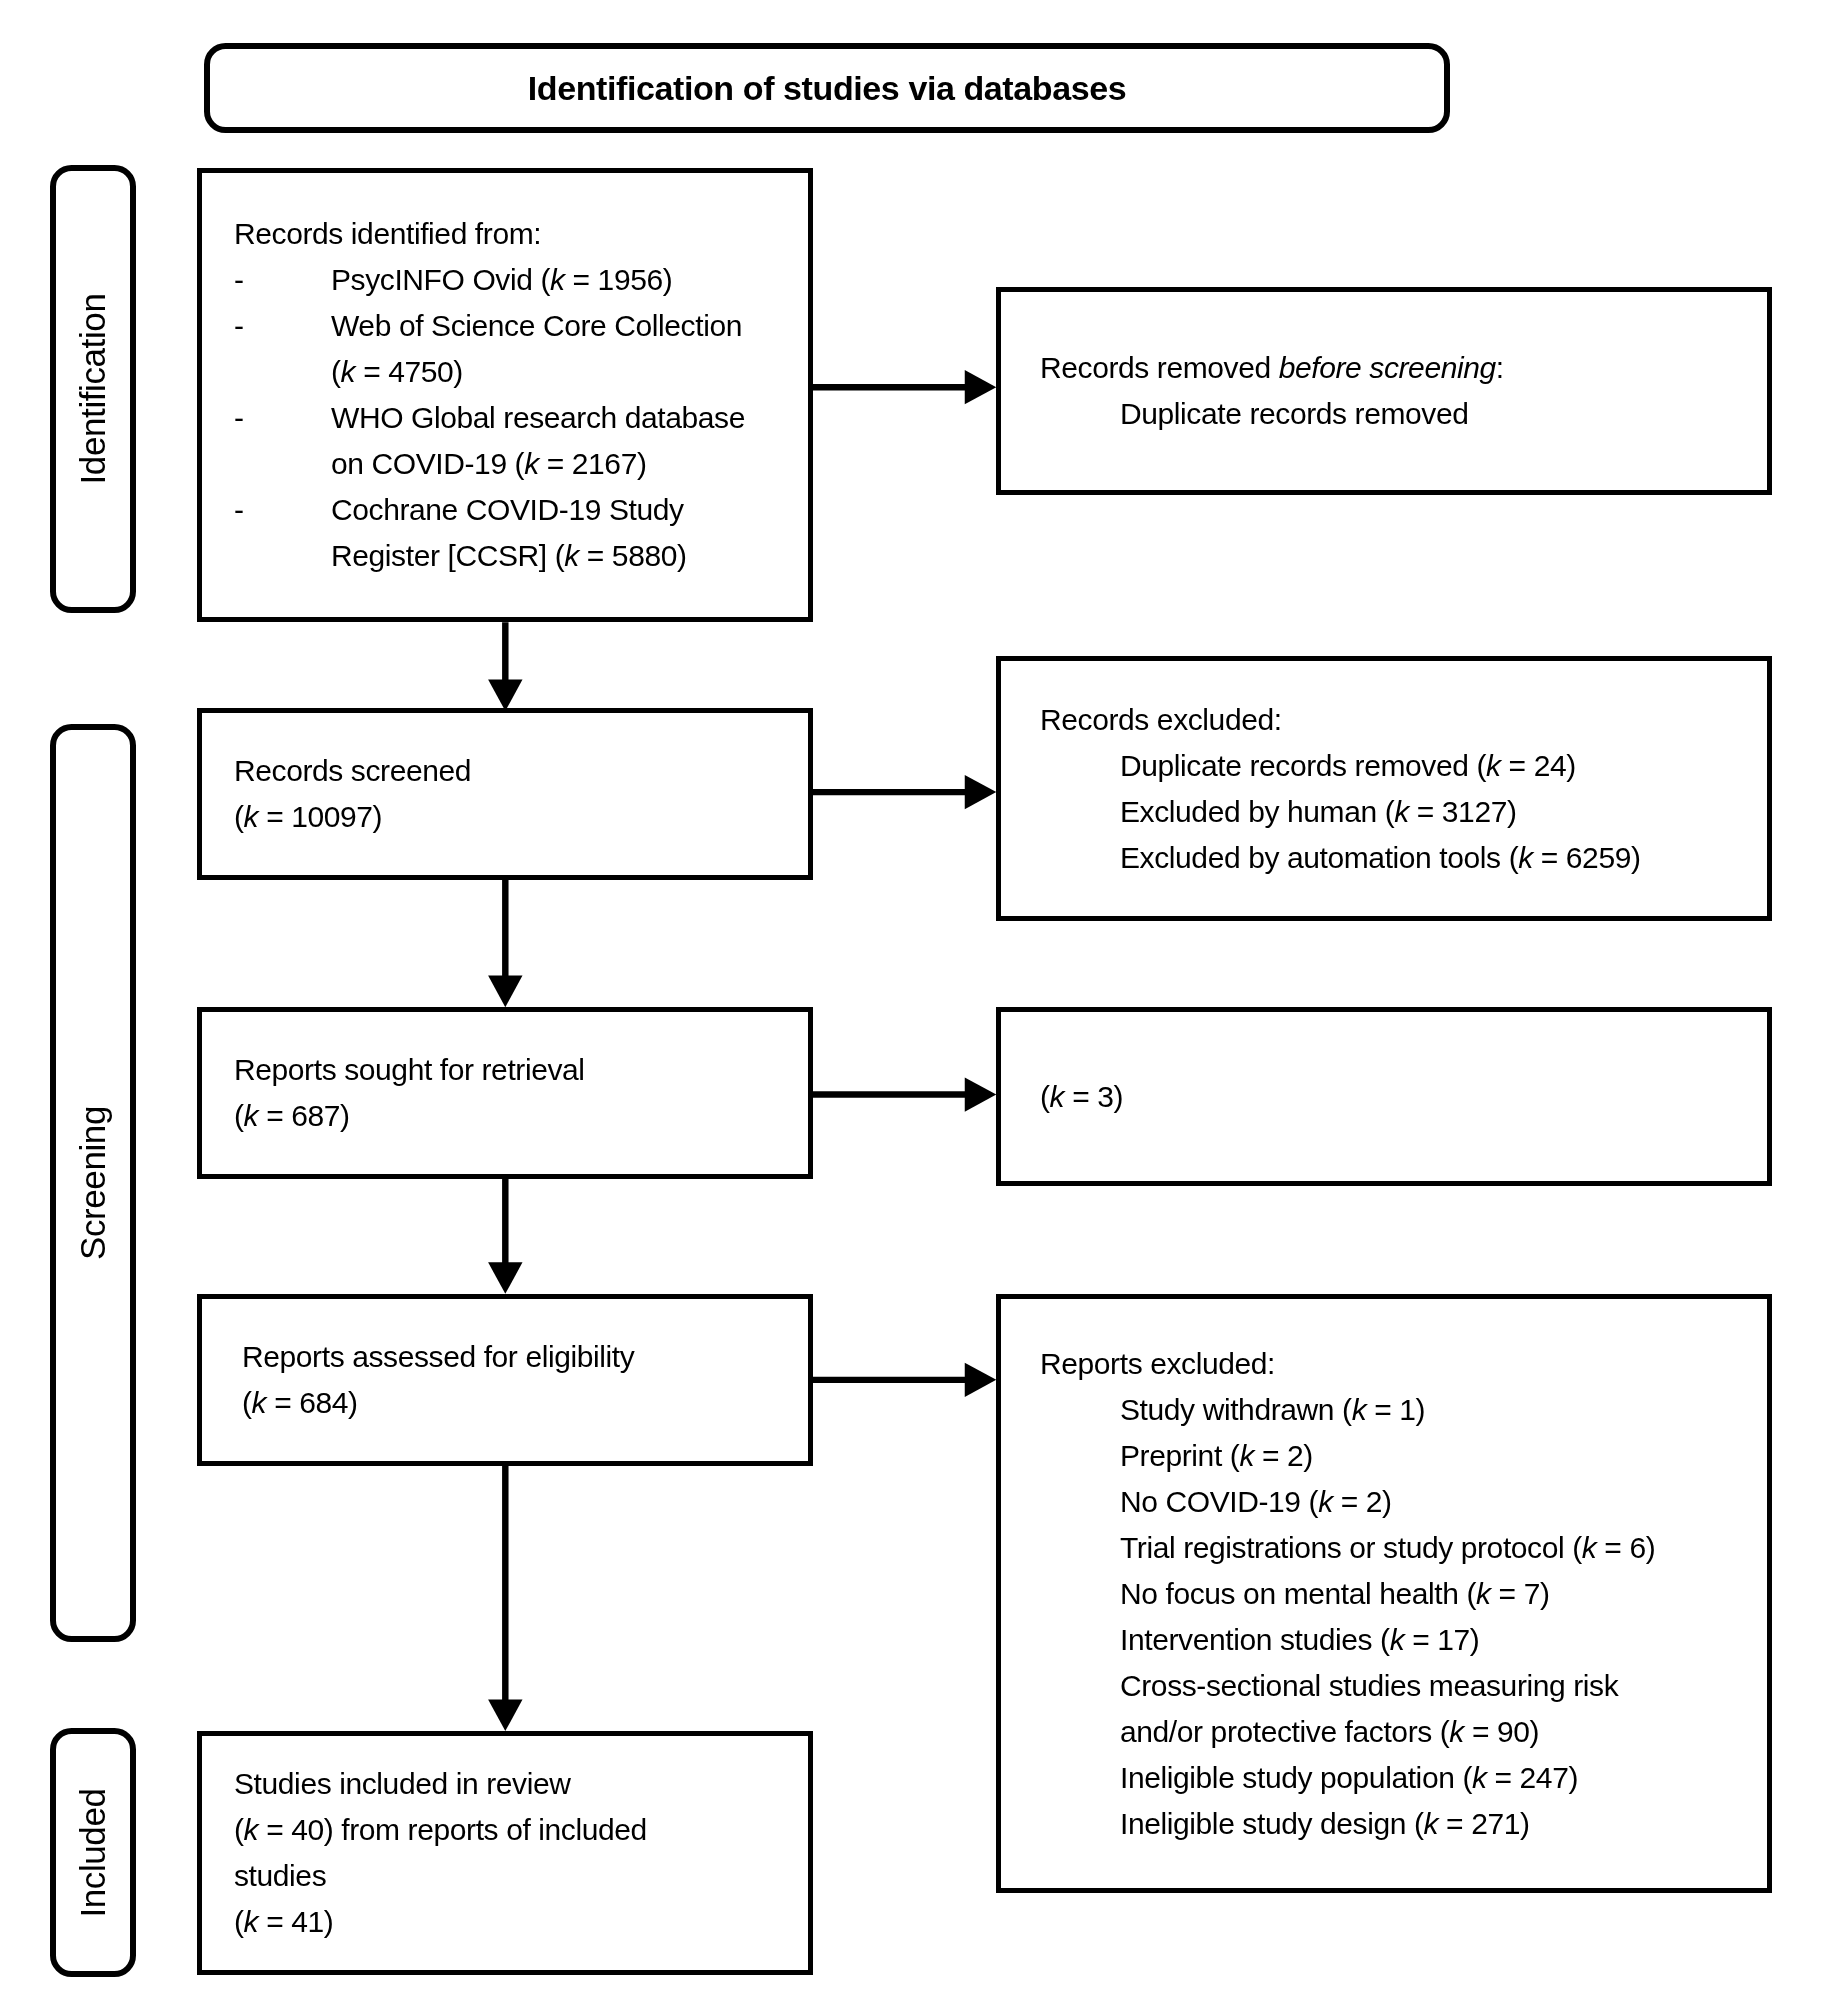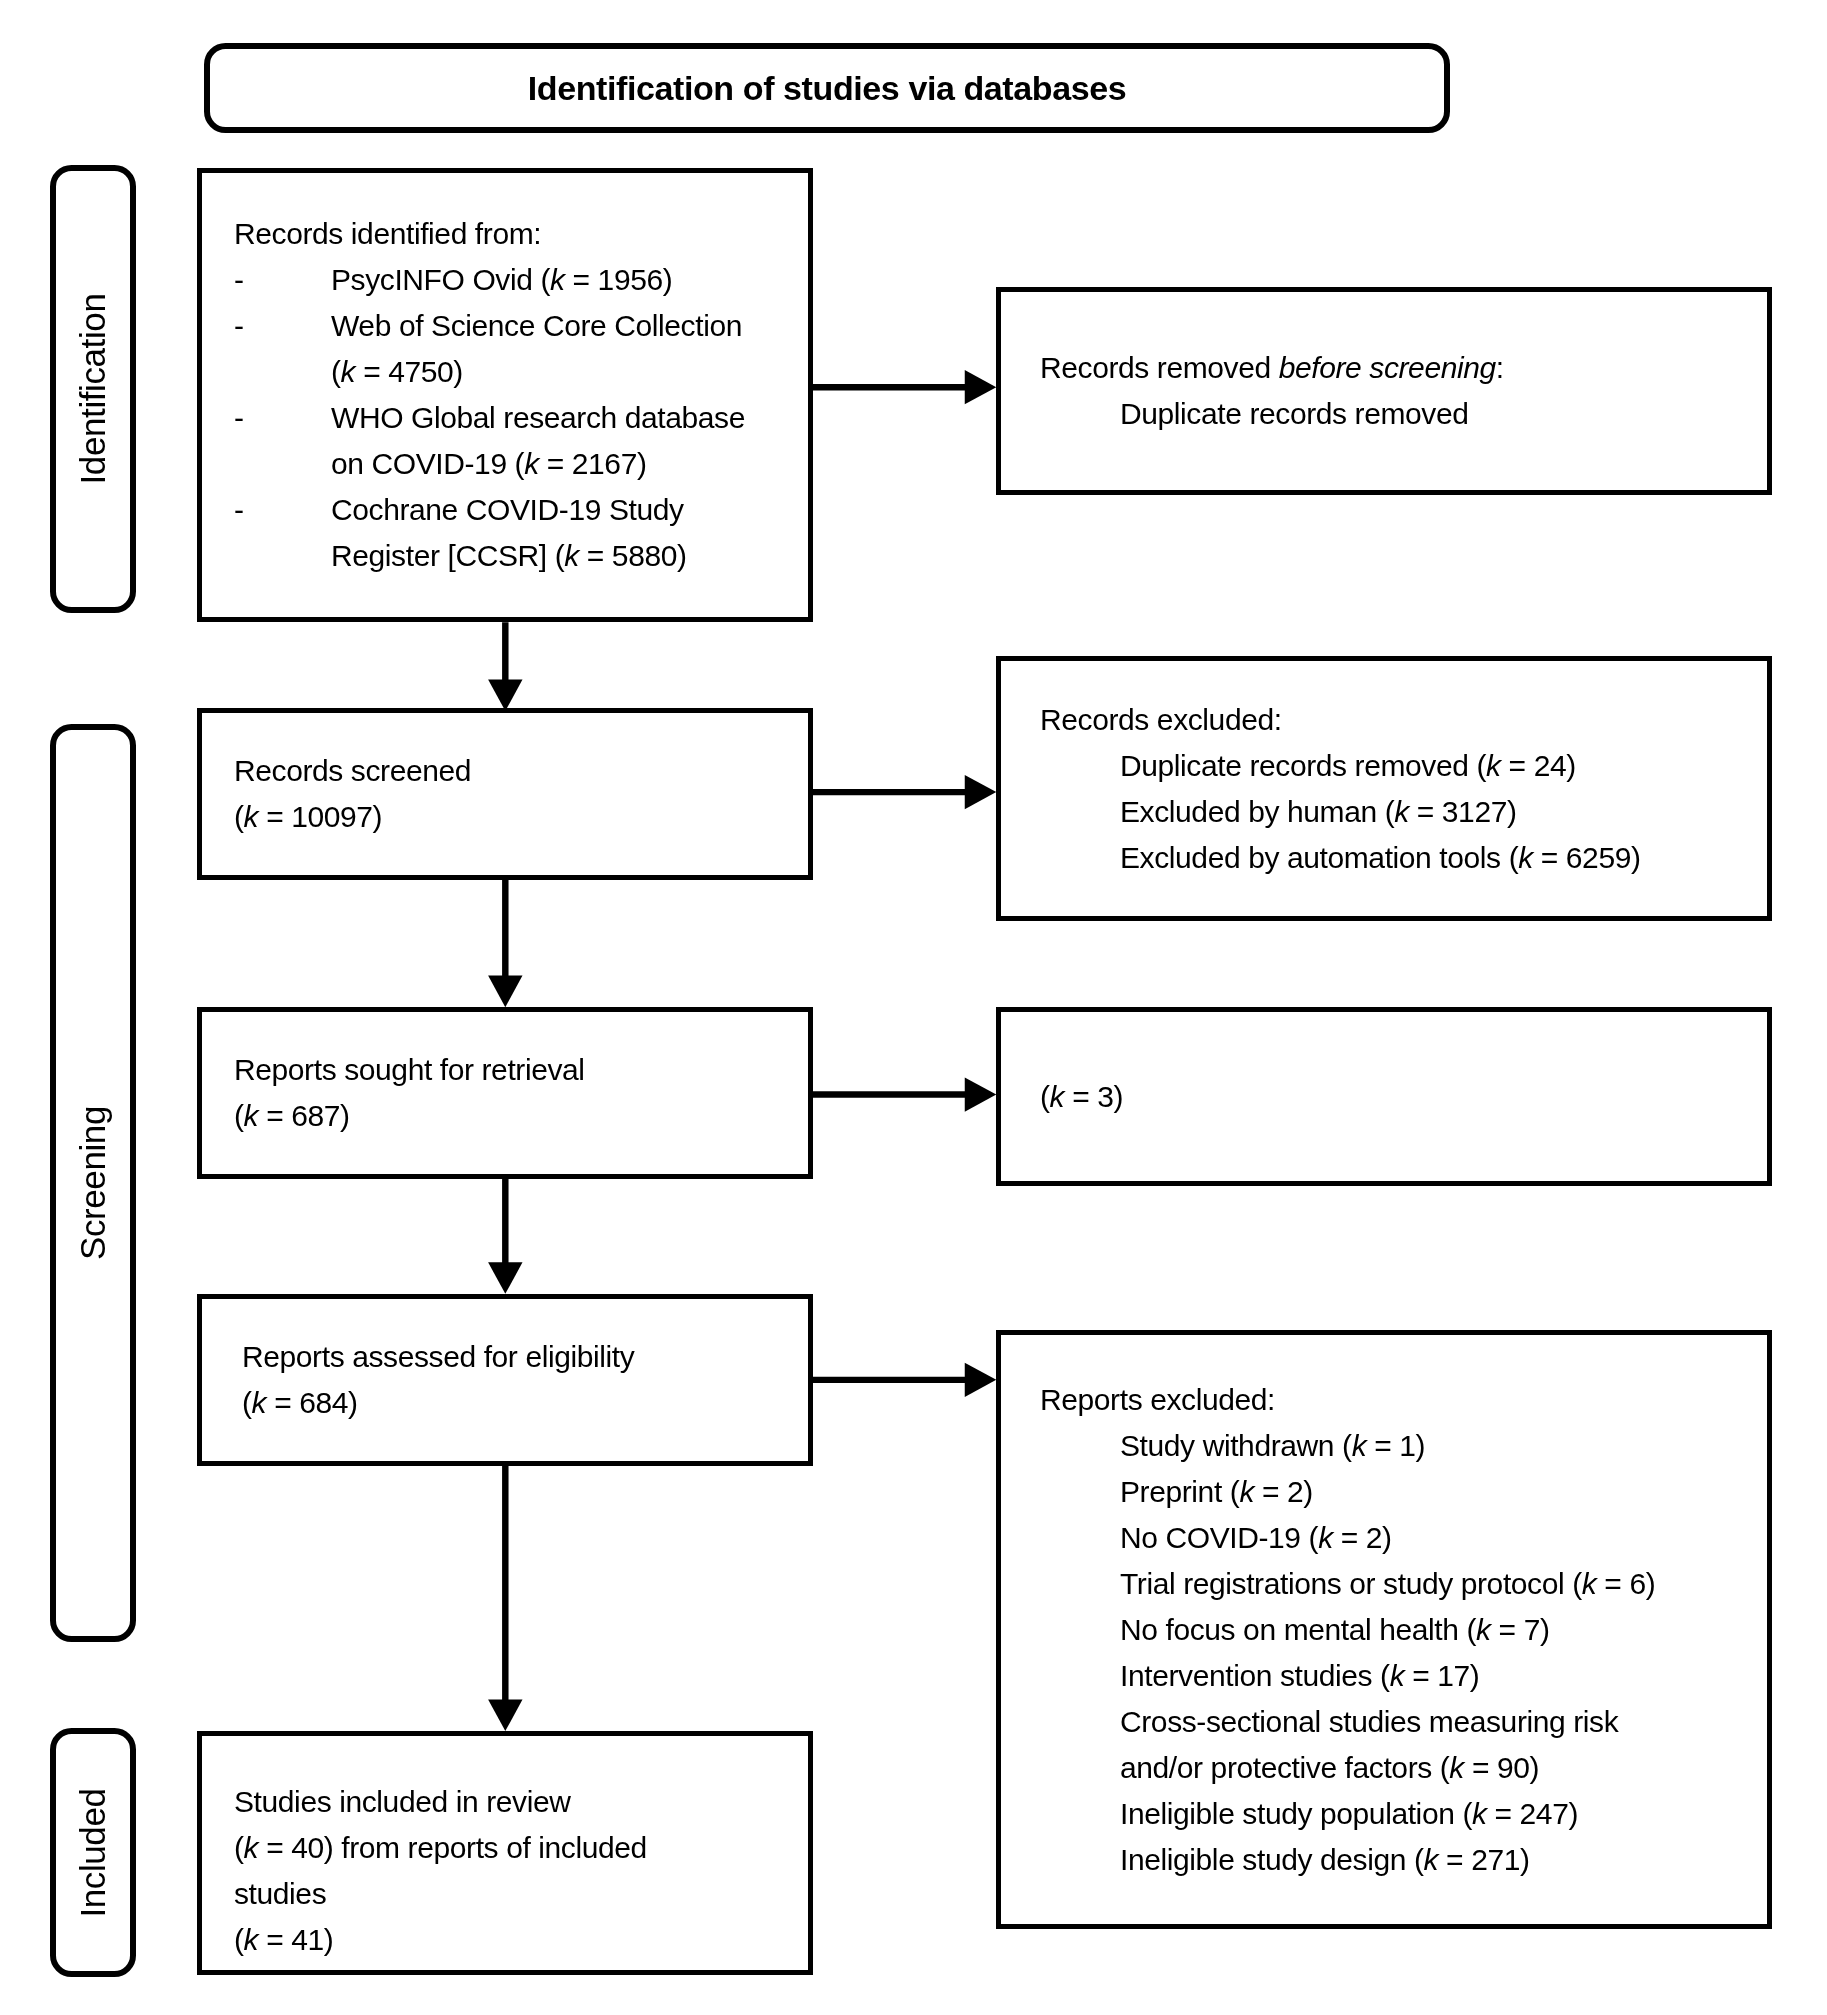--- a/index.html
+++ b/index.html
@@ -118,21 +118,21 @@
         <div class="line plain"><span>Reports sought for retrieval</span></div>
         <div class="line plain"><span>(</span><i>k</i><span>&nbsp;=&nbsp;687)</span></div>
       </div>
   </div>
   <div class="box" style="left:197px;top:1294px;width:616px;height:172px;padding-left:8px;">
     <div class="content pad-main">
         <div class="line plain"><span>Reports assessed for eligibility</span></div>
         <div class="line plain"><span>(</span><i>k</i><span>&nbsp;=&nbsp;684)</span></div>
       </div>
   </div>
-  <div class="box" style="left:197px;top:1731px;width:616px;height:244px;align-items:flex-end;">
+  <div class="box" style="left:197px;top:1731px;width:616px;height:244px;">
     <div class="content pad-main">
         <div class="line plain"><span>Studies included in review</span></div>
         <div class="line plain"><span>(</span><i>k</i><span>&nbsp;=&nbsp;40) from reports of included</span></div>
         <div class="line plain"><span>studies</span></div>
         <div class="line plain"><span>(</span><i>k</i><span>&nbsp;=&nbsp;41)</span></div>
       </div>
   </div>
 
   <div class="box" style="left:996px;top:287px;width:776px;height:208px;">
     <div class="content pad-side">
@@ -146,21 +146,21 @@
         <div class="line indent"><span>Duplicate records removed (</span><i>k</i><span>&nbsp;=&nbsp;24)</span></div>
         <div class="line indent"><span>Excluded by human (</span><i>k</i><span>&nbsp;=&nbsp;3127)</span></div>
         <div class="line indent"><span>Excluded by automation tools (</span><i>k</i><span>&nbsp;=&nbsp;6259)</span></div>
       </div>
   </div>
   <div class="box" style="left:996px;top:1007px;width:776px;height:179px;">
     <div class="content pad-side">
         <div class="line plain"><span>(</span><i>k</i><span>&nbsp;=&nbsp;3)</span></div>
       </div>
   </div>
-  <div class="box" style="left:996px;top:1294px;width:776px;height:599px;margin-top:36px;">
+  <div class="box" style="left:996px;top:1294px;width:776px;height:599px;">
     <div class="content pad-side">
         <div class="line plain"><span>Reports excluded:</span></div>
         <div class="line indent"><span>Study withdrawn (</span><i>k</i><span>&nbsp;=&nbsp;1)</span></div>
         <div class="line indent"><span>Preprint (</span><i>k</i><span>&nbsp;=&nbsp;2)</span></div>
         <div class="line indent"><span>No COVID-19 (</span><i>k</i><span>&nbsp;=&nbsp;2)</span></div>
         <div class="line indent"><span>Trial registrations or study protocol (</span><i>k</i><span>&nbsp;=&nbsp;6)</span></div>
         <div class="line indent"><span>No focus on mental health (</span><i>k</i><span>&nbsp;=&nbsp;7)</span></div>
         <div class="line indent"><span>Intervention studies (</span><i>k</i><span>&nbsp;=&nbsp;17)</span></div>
         <div class="line indent"><span>Cross-sectional studies measuring risk</span></div>
         <div class="line indent"><span>and/or protective factors (</span><i>k</i><span>&nbsp;=&nbsp;90)</span></div>

